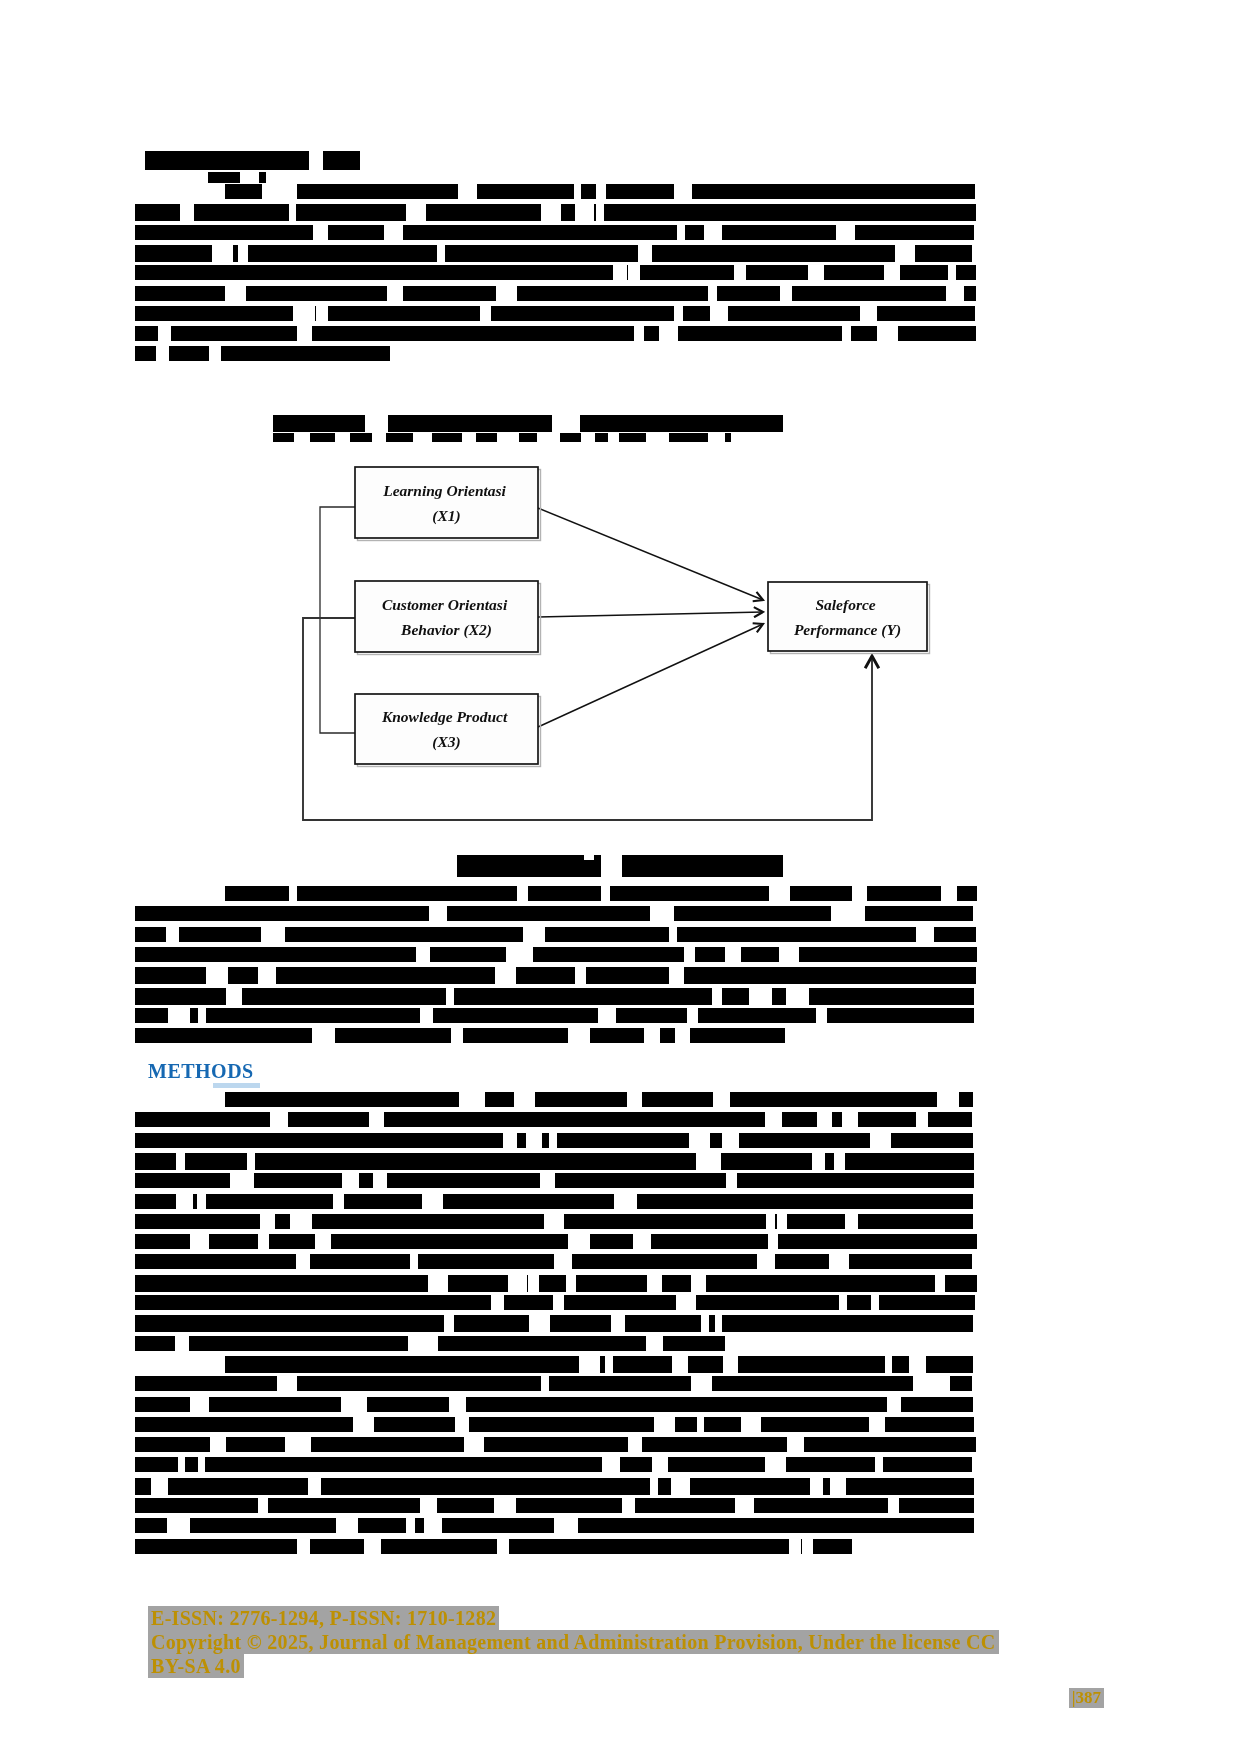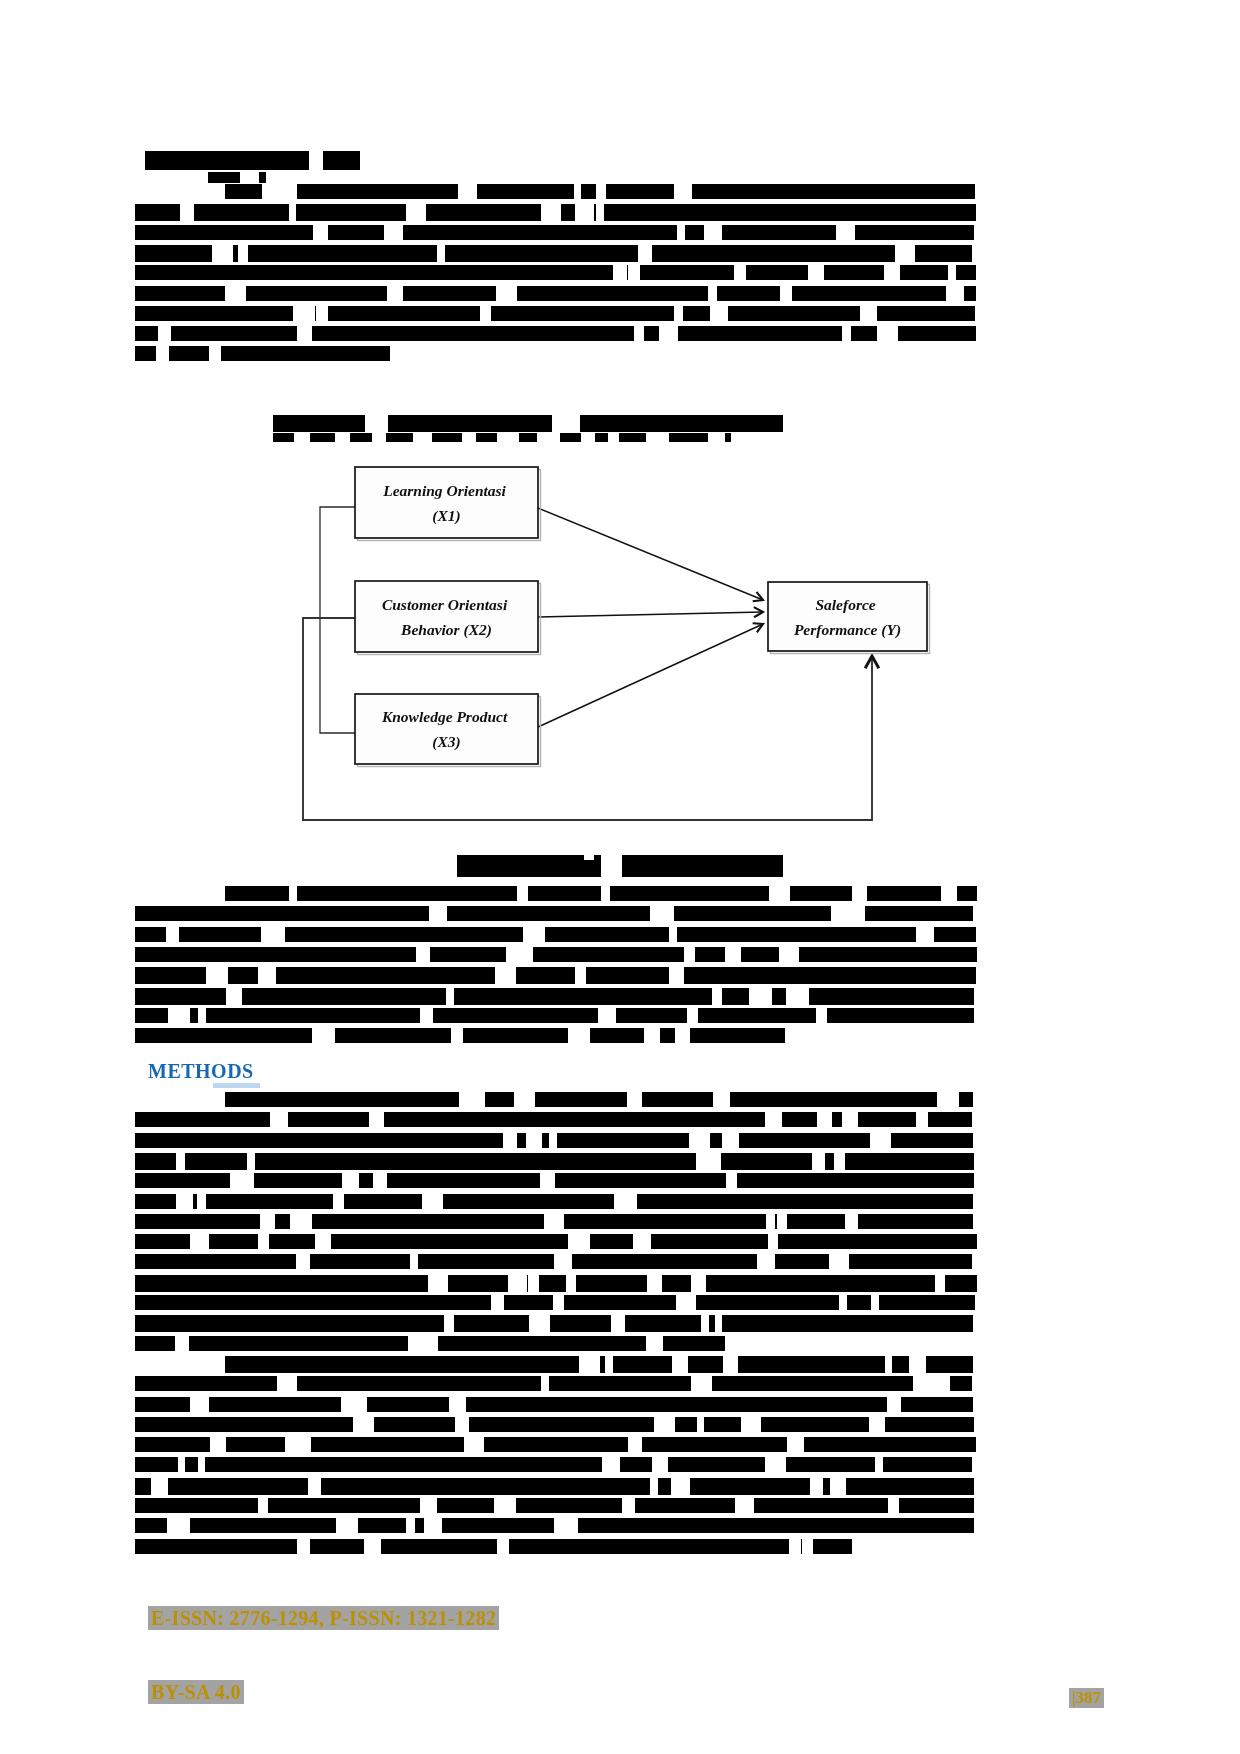--- a/index.html
+++ b/index.html
@@ -19,21 +19,21 @@
   }
   .blue-artifact{position:absolute;left:213px;top:1083px;width:47px;height:5px;background:#BCD7EE;}
   .footline{
     position:absolute;left:148px;
     background:#A3A3A3;color:#BD9003;
     font-weight:bold;font-size:20px;line-height:24px;letter-spacing:0.3px;
     white-space:nowrap;padding:0 3px;
   }
   .f1{top:1606px;}
   .f2{top:1630px;}
-  .f3{top:1654px;margin-top:26px;}
+  .f3{top:1654px;}
   .pageno{
     position:absolute;right:136px;top:1688px;
     background:#A3A3A3;color:#BD9003;
     font-weight:bold;font-size:17px;line-height:20px;
     padding:0 3px;white-space:nowrap;
   }
   svg text{
     font-family:"Liberation Serif","DejaVu Serif",serif;
     font-weight:bold;font-style:italic;font-size:15.5px;fill:#101010;
   }
@@ -425,17 +425,18 @@
     </text>
     <text text-anchor="middle">
       <tspan x="847.5" y="610">Saleforce</tspan>
       <tspan x="847.5" y="635">Performance (Y)</tspan>
     </text>
   </svg>
 
   <div class="methods">METHODS</div>
   <div class="blue-artifact"></div>
 
-  <div class="footline f1">E-ISSN: 2776-1294, P-ISSN: 1321-1282</div>
+  <div class="footline f1">E-ISSN: 2776-1294, P-ISSN: 1710-1282</div>
+  <div class="footline f2">Copyright © 2025, Journal of Management and Administration Provision, Under the license CC</div>
   <div class="footline f3">BY-SA 4.0</div>
   <div class="pageno">|387</div>
 
 </div>
 
 </body></html>

